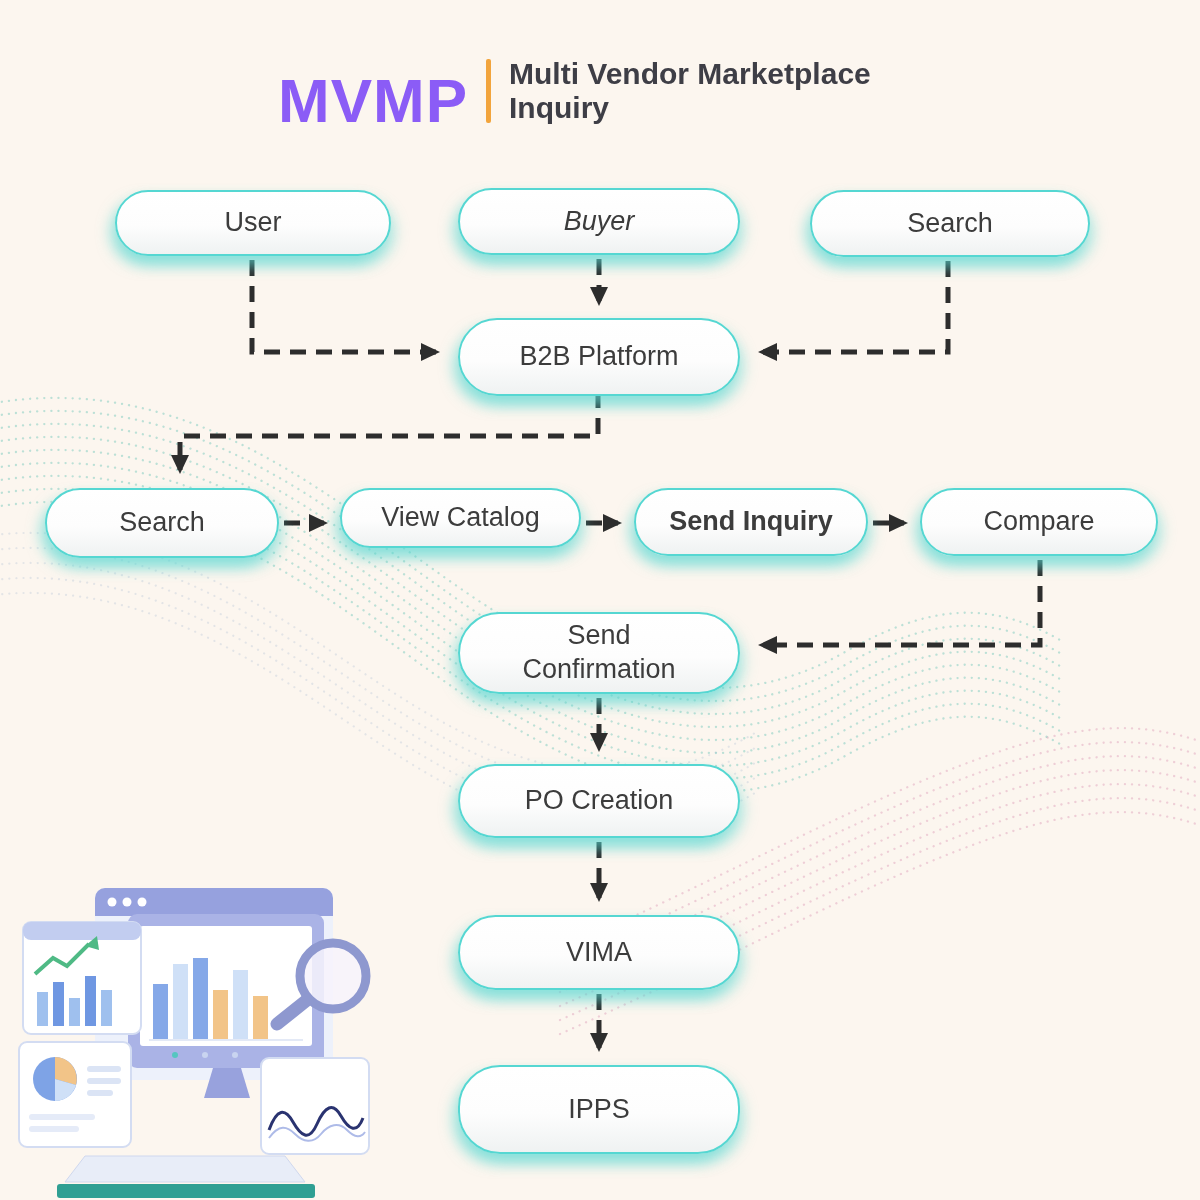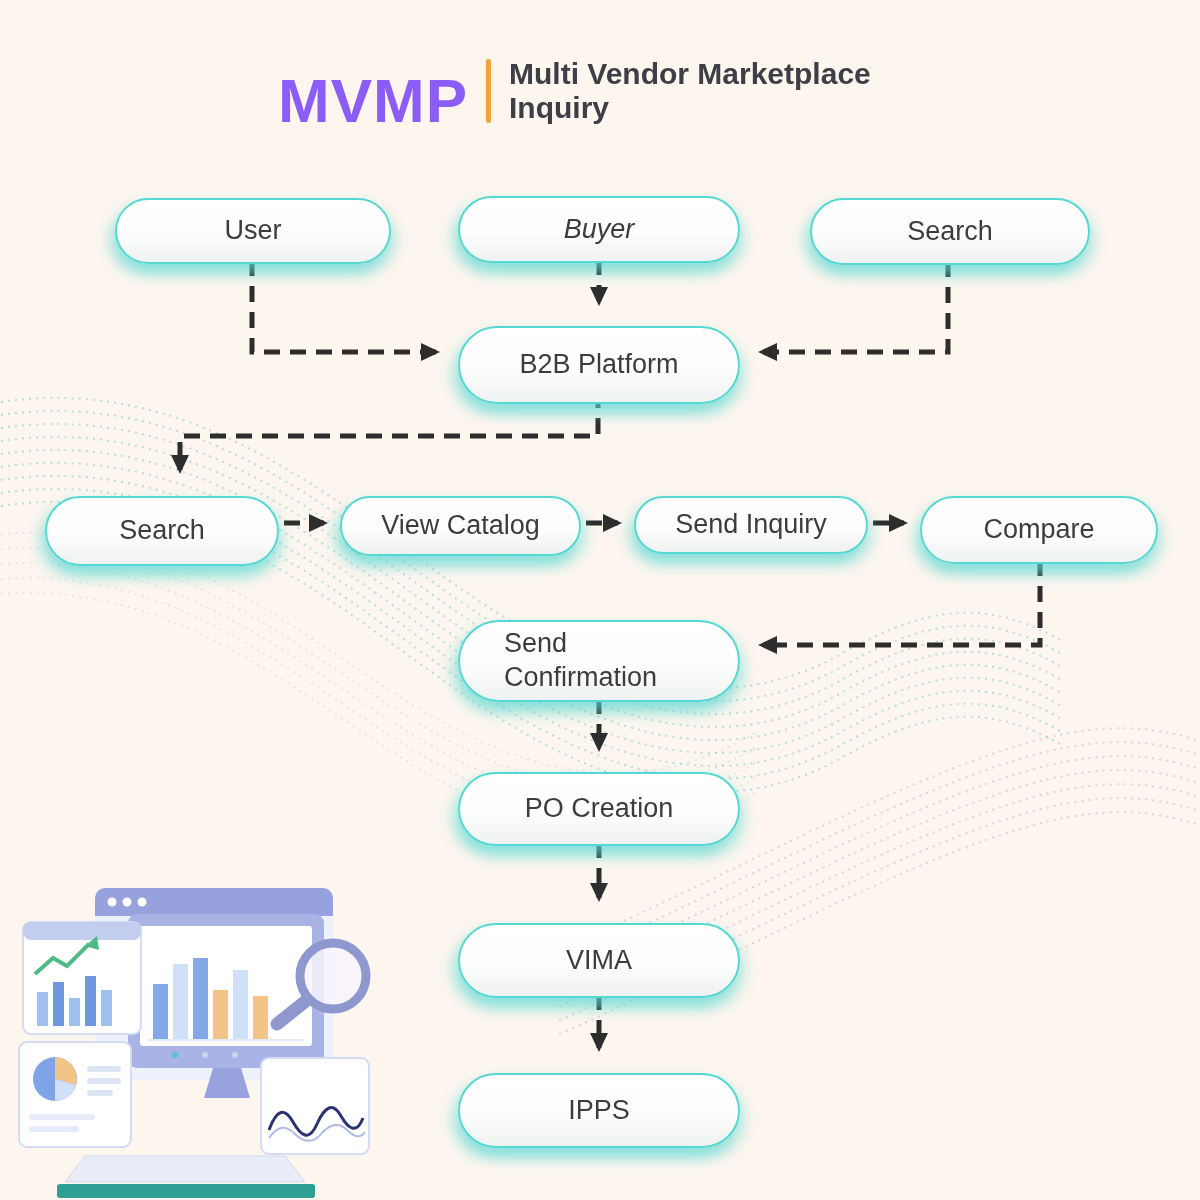--- a/index.html
+++ b/index.html
@@ -14,40 +14,41 @@
   .logo-divider { width:5px; height:64px; background:#F2A43C; margin:0 18px; border-radius:2px; }
   .title-block { font-size:30px; font-weight:700; color:#3E3E46; line-height:1.15; }
   
   .waves { position:absolute; left:0; top:0; z-index:0; }
   .illustration { position:absolute; left:15px; top:872px; z-index:1; }
   .arrows { position:absolute; left:0; top:0; z-index:2; }
   
   .node {
     position:absolute; z-index:3;
     display:flex; align-items:center; justify-content:center;
+    text-align:center;
     background:linear-gradient(180deg,#ffffff 0%, #fdfdfd 55%, #eff2f2 100%);
     border:2px solid #55D7D2; border-radius:42px;
     box-shadow:-5px 9px 14px rgba(85,215,210,.55), 5px 9px 14px rgba(85,215,210,.35);
     font-size:27px; color:#3C3C3C; font-weight:400;
-    padding:0 12px; box-sizing:border-box;margin-top:8px;
+    padding:0 12px; box-sizing:border-box;
   }
   .node span { display:inline-block; line-height:1.25; }
   .node-user               { left:115px; top:190px; width:276px; height:66px; }
   .node-buyer              { left:458px; top:188px; width:282px; height:67px;font-style:italic; }
   .node-admin              { left:810px; top:190px; width:280px; height:67px; }
   .node-b2b-platform       { left:458px; top:318px; width:282px; height:78px; }
   .node-search             { left:45px;  top:488px; width:234px; height:70px; }
   .node-view-catalog       { left:340px; top:488px; width:241px; height:60px; }
-  .node-send-inquiry       { left:634px; top:488px; width:234px; height:58px; }
+  .node-send-inquiry       { left:634px; top:488px; width:234px; height:68px;font-weight:bold; }
   .node-compare            { left:920px; top:488px; width:238px; height:68px; }
   .node-send-confirmation  { left:458px; top:612px; width:282px; height:82px; }
   .node-send-confirmation span { max-width:190px; }
   .node-po-creation        { left:458px; top:764px; width:282px; height:74px; }
   .node-vima               { left:458px; top:915px; width:282px; height:75px; }
-  .node-ipps               { left:458px; top:1065px; width:282px; height:75px; }
+  .node-ipps               { left:458px; top:1065px; width:282px; height:89px; }
 </style>
 </head>
 <body>
 
 <div class="canvas">
 
   <svg class="waves" width="1200" height="1200" viewBox="0 0 1200 1200" aria-hidden="true">
     <defs>
       <path id="wteal" d="M-40 410 C 180 355 330 500 470 595 C 610 690 730 718 845 652 C 930 604 990 600 1060 640" fill="none"></path>
       <path id="wpink" d="M560 950 C 740 870 880 790 1010 748 C 1105 718 1168 722 1245 760" fill="none"></path>

